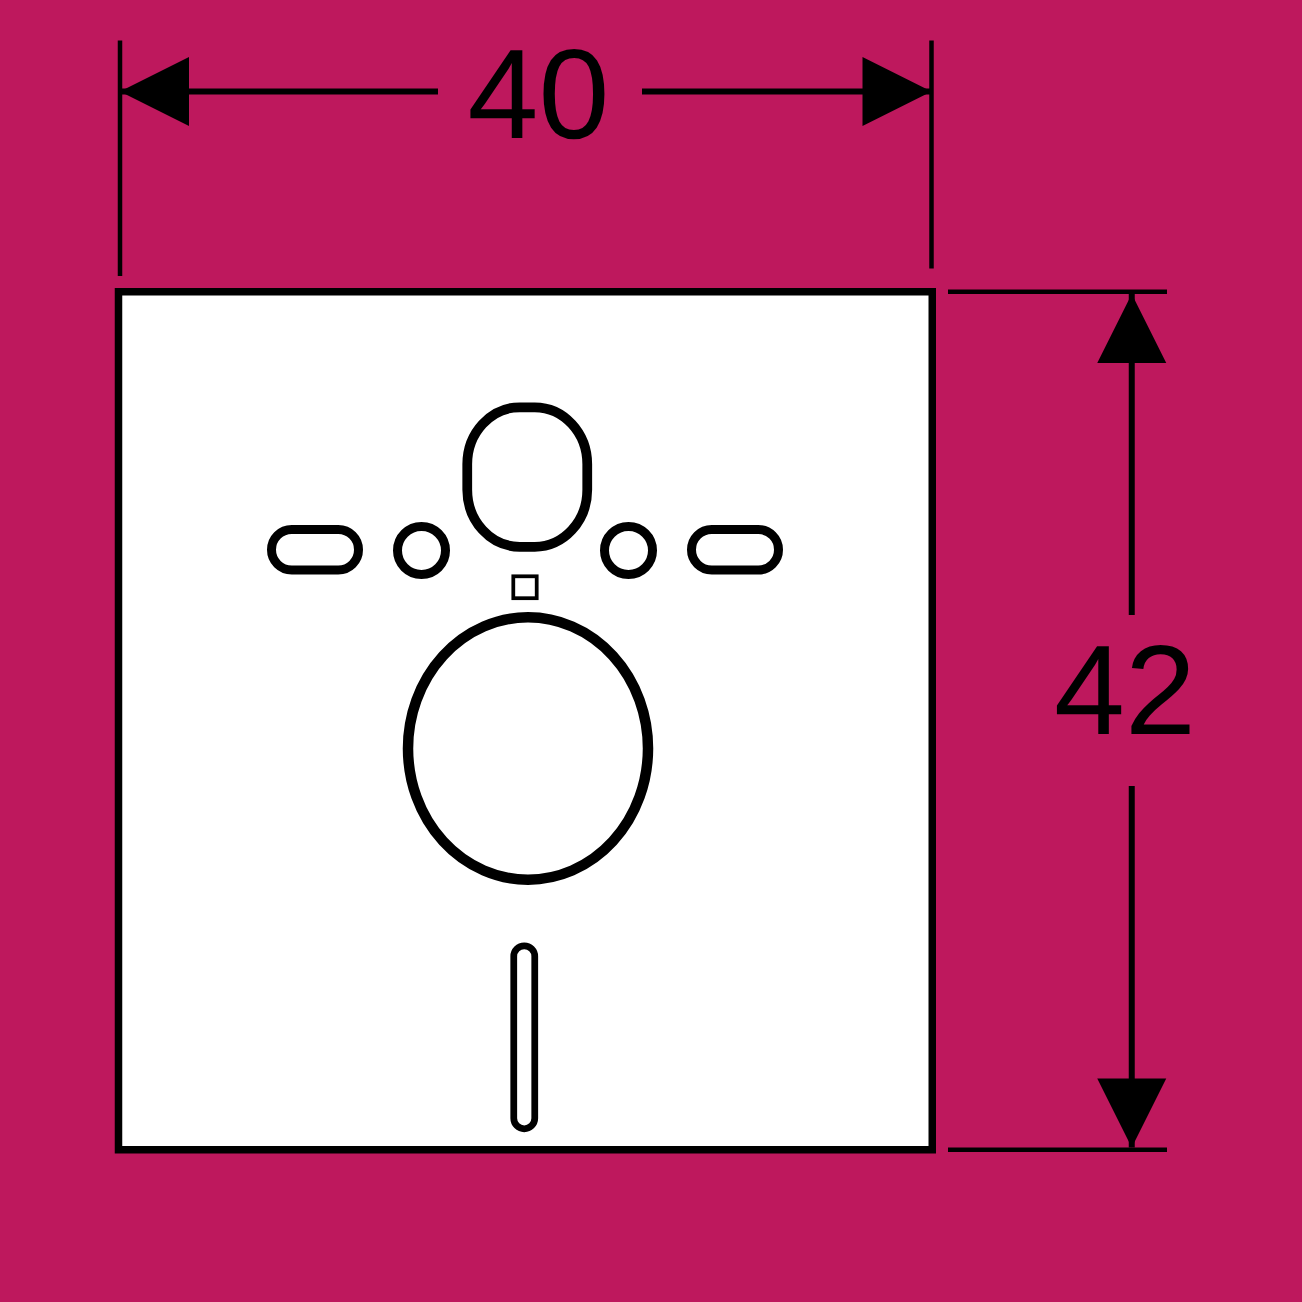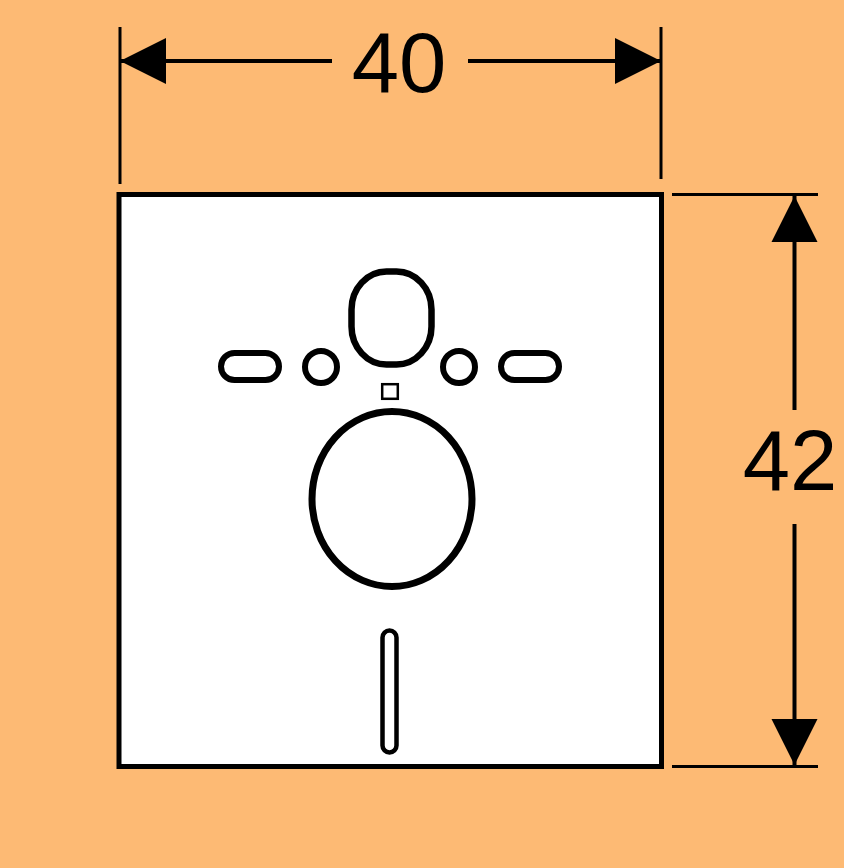--- a/index.html
+++ b/index.html
@@ -8,24 +8,23 @@
     background: #ffffff;
   }
   body {
     width: 868px;
     height: 868px;
     overflow: hidden;
     font-family: "Liberation Sans", sans-serif;
   }
   .drawing-stage {
     position: relative;
-    width: 804px;
+    width: 868px;
     height: 868px;
-    background: #fdba74;
-    padding-left: 40px;
+    background: #be185d;
   }
   svg { display: block; }
 
   
   .stroke-thick  { fill: #ffffff; stroke: #000000; stroke-width: 5; }
   .cutout        { fill: none;    stroke: #000000; }
   .cutout-heavy  { stroke-width: 6.5; }
   .cutout-mid    { stroke-width: 6; }
   .cutout-big    { stroke-width: 7; }
   .cutout-slot   { stroke-width: 4.5; }

